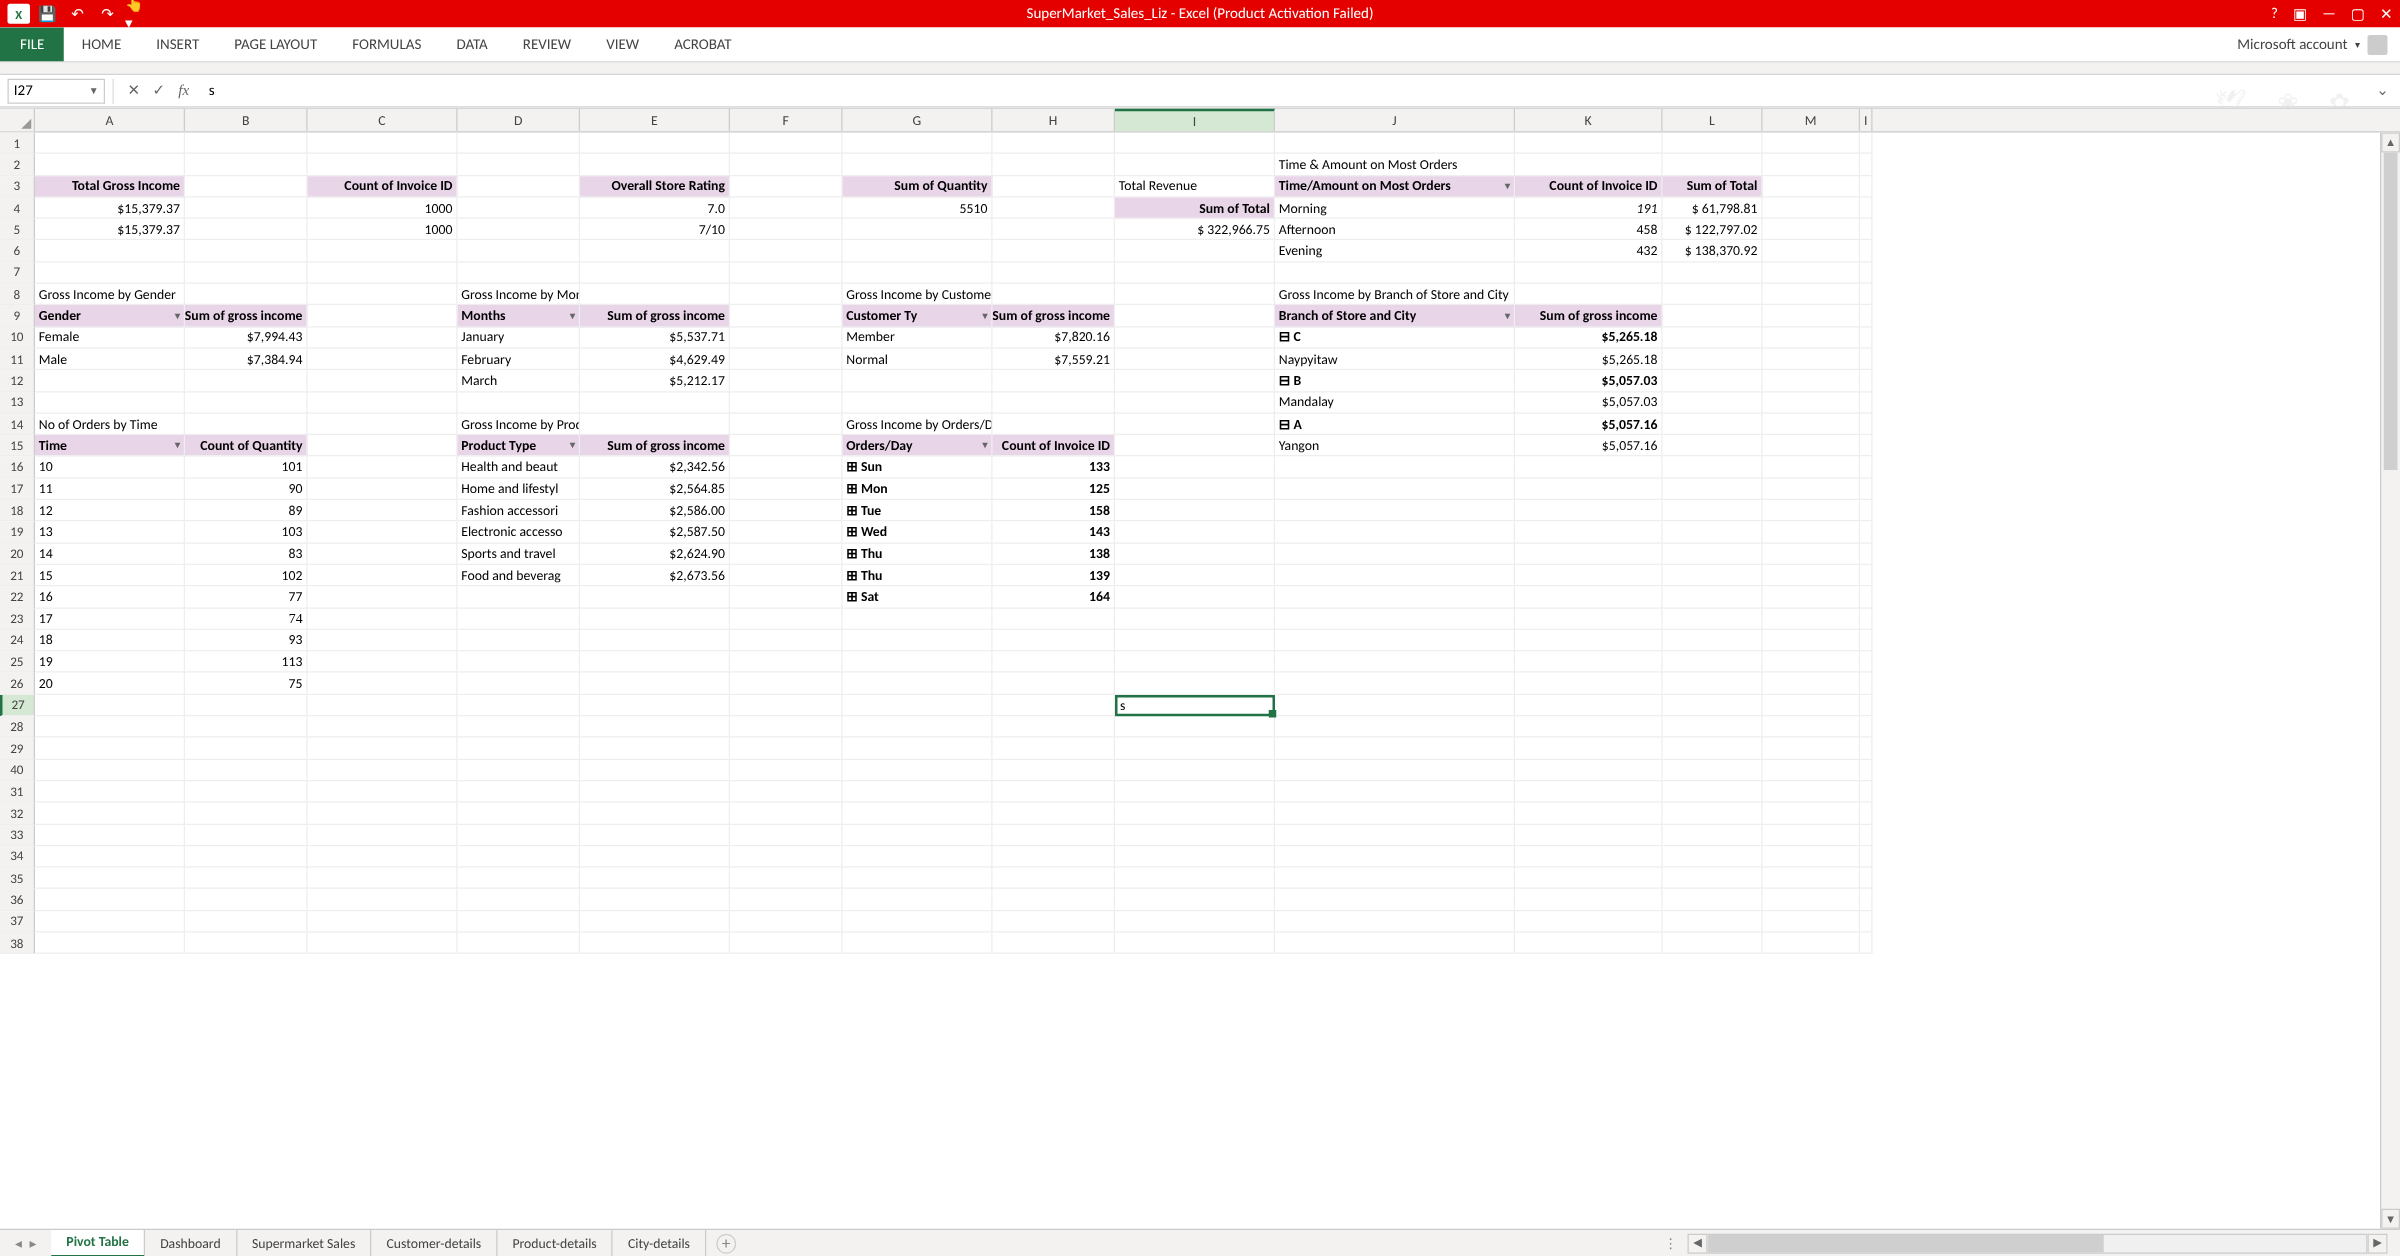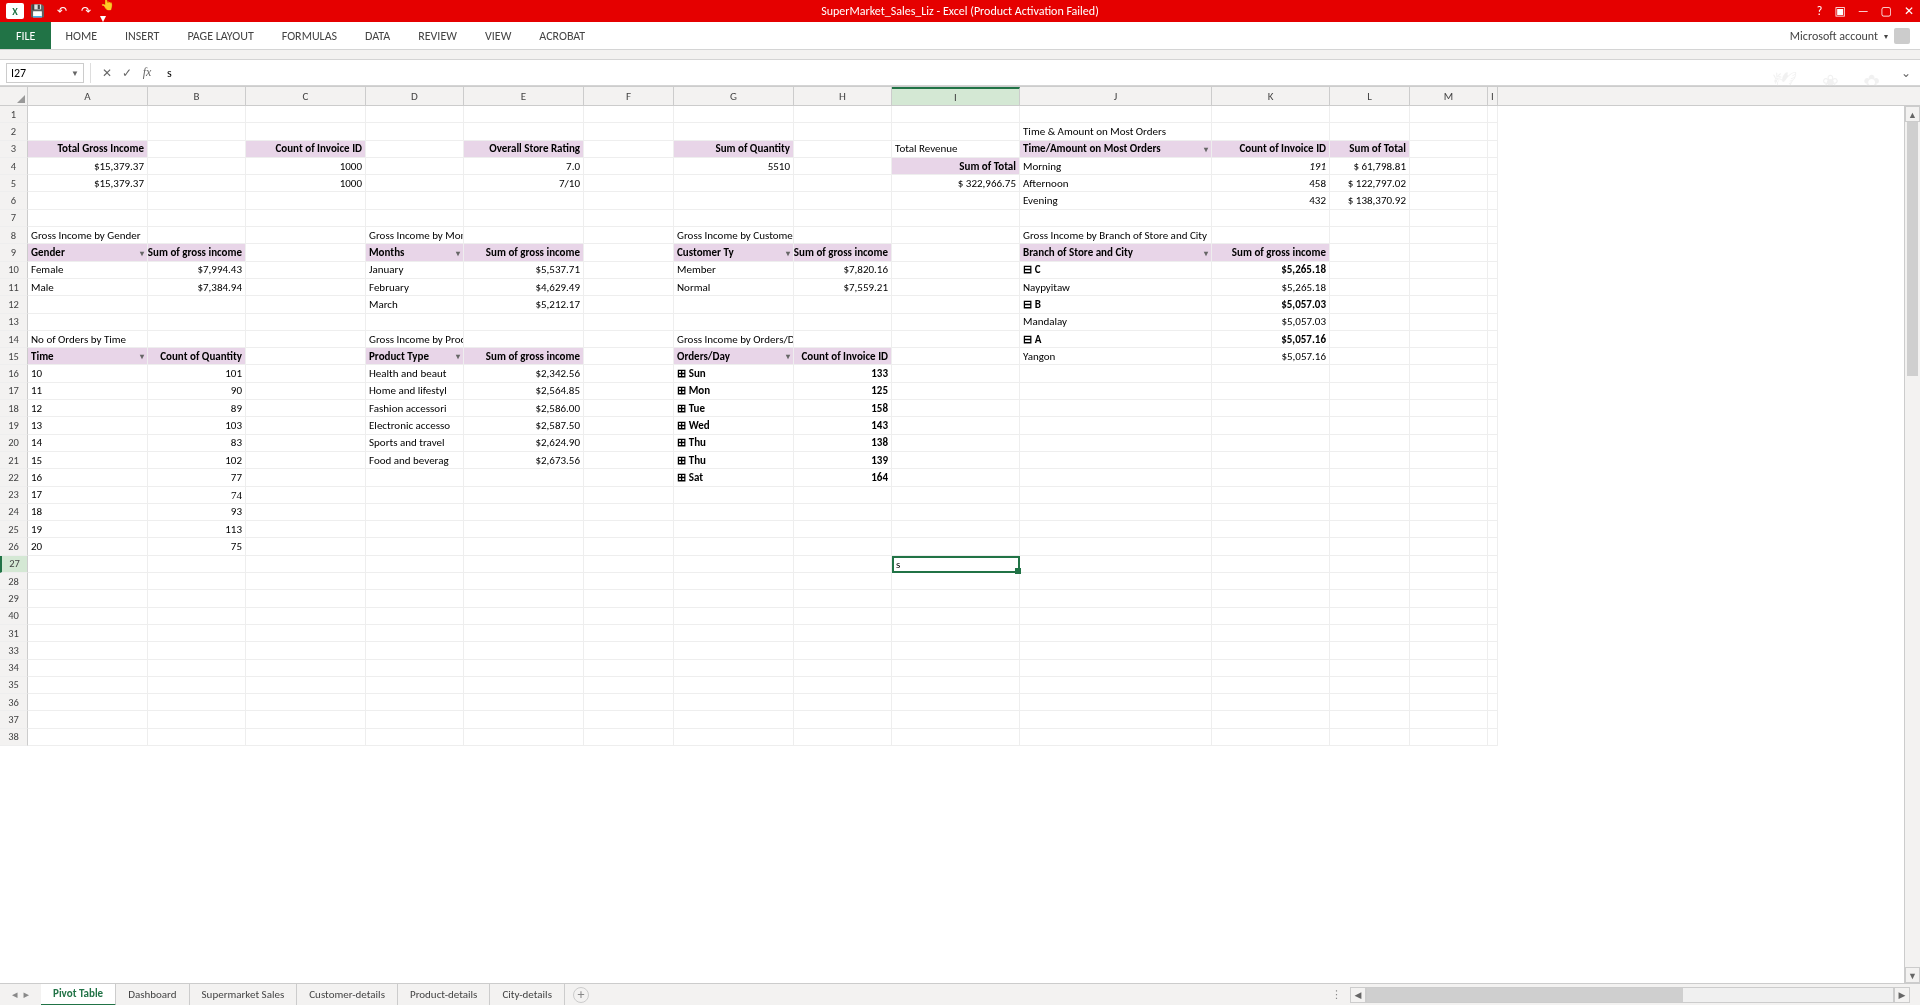--- a/index.html
+++ b/index.html
@@ -677,20 +677,37 @@
         <div class="cell" style="width: 120px;"></div>
         <div class="cell" style="width: 98px;"></div>
         <div class="cell" style="width: 128px;"></div>
         <div class="cell" style="width: 192px;"></div>
         <div class="cell" style="width: 118px;"></div>
         <div class="cell" style="width: 80px;"></div>
         <div class="cell" style="width: 78px;"></div>
         <div class="cell" style="width: 10px;"></div>
       </div>
       <div class="row">
+        <div class="rowhead">32</div>
+        <div class="cell" style="width: 120px;"></div>
+        <div class="cell" style="width: 98px;"></div>
+        <div class="cell" style="width: 120px;"></div>
+        <div class="cell" style="width: 98px;"></div>
+        <div class="cell" style="width: 120px;"></div>
+        <div class="cell" style="width: 90px;"></div>
+        <div class="cell" style="width: 120px;"></div>
+        <div class="cell" style="width: 98px;"></div>
+        <div class="cell" style="width: 128px;"></div>
+        <div class="cell" style="width: 192px;"></div>
+        <div class="cell" style="width: 118px;"></div>
+        <div class="cell" style="width: 80px;"></div>
+        <div class="cell" style="width: 78px;"></div>
+        <div class="cell" style="width: 10px;"></div>
+      </div>
+      <div class="row">
         <div class="rowhead">33</div>
         <div class="cell" style="width: 120px;"></div>
         <div class="cell" style="width: 98px;"></div>
         <div class="cell" style="width: 120px;"></div>
         <div class="cell" style="width: 98px;"></div>
         <div class="cell" style="width: 120px;"></div>
         <div class="cell" style="width: 90px;"></div>
         <div class="cell" style="width: 120px;"></div>
         <div class="cell" style="width: 98px;"></div>
         <div class="cell" style="width: 128px;"></div>

